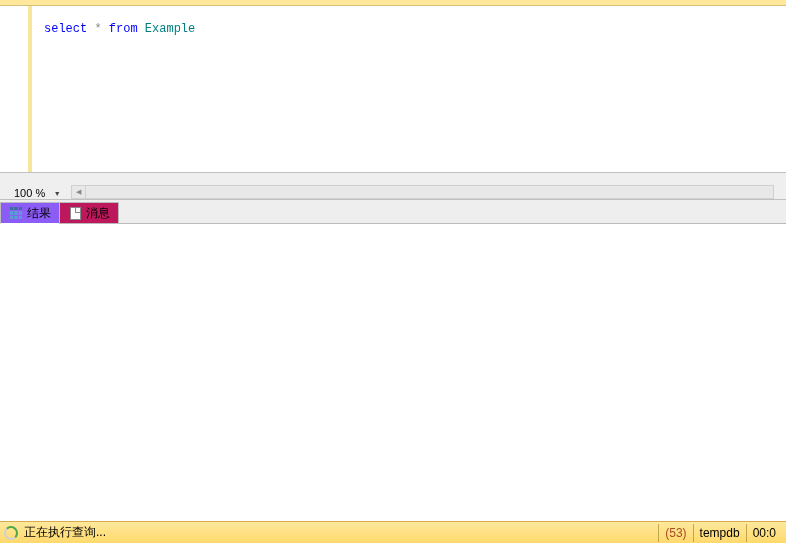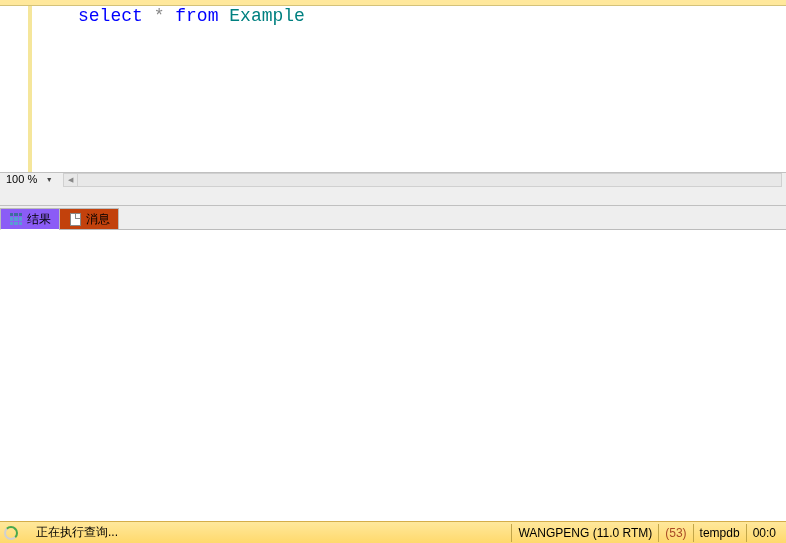--- a/index.html
+++ b/index.html
@@ -26,41 +26,40 @@
       display: flex;
       height: 166px;
       background: #fff;
     }
     .gutter {
       width: 32px;
       background: #fff;
       border-right: 4px solid #f5e69b;
     }
     .editor-content {
-      padding: 0 12px;
+      padding: 16px 12px;
       font-family: Consolas, 'Courier New', monospace;
-      font-size: 18px;
+      font-size: 12px;
       white-space: pre;
       color: #000;
       flex: 1;
-      margin-left: 34px;
     }
     .kw { color: #0000ff; }
     .wild { color: #888; }
     .tbl { color: #008080; }
     
     
     .zoom-bar {
-      height: 34px;
+      height: 28px;
       background: #efefef;
       border-top: 1px solid #c0c0c0;
       border-bottom: 1px solid #c0c0c0;
       display: flex;
-      align-items: flex-start;
-      padding: 0 4px;
+      align-items: flex-end;
+      padding: 0 12px;
       gap: 4px;
     }
     .zoom-level {
       font-size: 11px;
       color: #000;
       padding: 0 2px;
     }
     .zoom-drop {
       width: 12px;
       height: 12px;
@@ -109,21 +108,21 @@
       background: #8b5cf6;
       border: 1px solid #bbb;
       border-bottom: 1px solid #fff;
       margin-right: -1px;
       margin-bottom: -1px;
       cursor: pointer;
       font-size: 12px;
       position: relative;
     }
     .tab.inactive {
-      background: #c2410c;
+      background: #be185d;
       border-bottom: 1px solid #bbb;
       text-align: center;
     }
     .tab-icon {
       width: 14px;
       height: 14px;
       display: flex;
       align-items: center;
       justify-content: center;
     }
@@ -166,21 +165,21 @@
       background: linear-gradient(#ffe89c, #ffd96c);
       border-top: 1px solid #d4ad4a;
       display: flex;
       align-items: center;
       padding: 0 4px;
       font-size: 12px;
     }
     .status-left {
       display: flex;
       align-items: center;
-      gap: 18px;
+      gap: 6px;
       flex: 1;
     }
     .status-right {
       display: flex;
       align-items: center;
       gap: 0;
     }
     .status-cell {
       padding: 0 6px;
       border-left: 1px solid #c2a64a;
@@ -246,20 +245,19 @@
 </div>
 
 <div class="results-panel"></div>
 
 <div class="status-bar">
   <div class="status-left">
     <div class="spinner"></div>
     <span>正在执行查询...</span>
   </div>
   <div class="status-right">
-    <div class="status-cell">WANGPENG (11.0 RTM)</div>
     <div class="status-cell">
         <span class="sess-num">(53)</span>
     </div>
     <div class="status-cell">tempdb</div>
     <div class="status-cell">00:0</div>
   </div>
 </div>
 
 </body></html>

